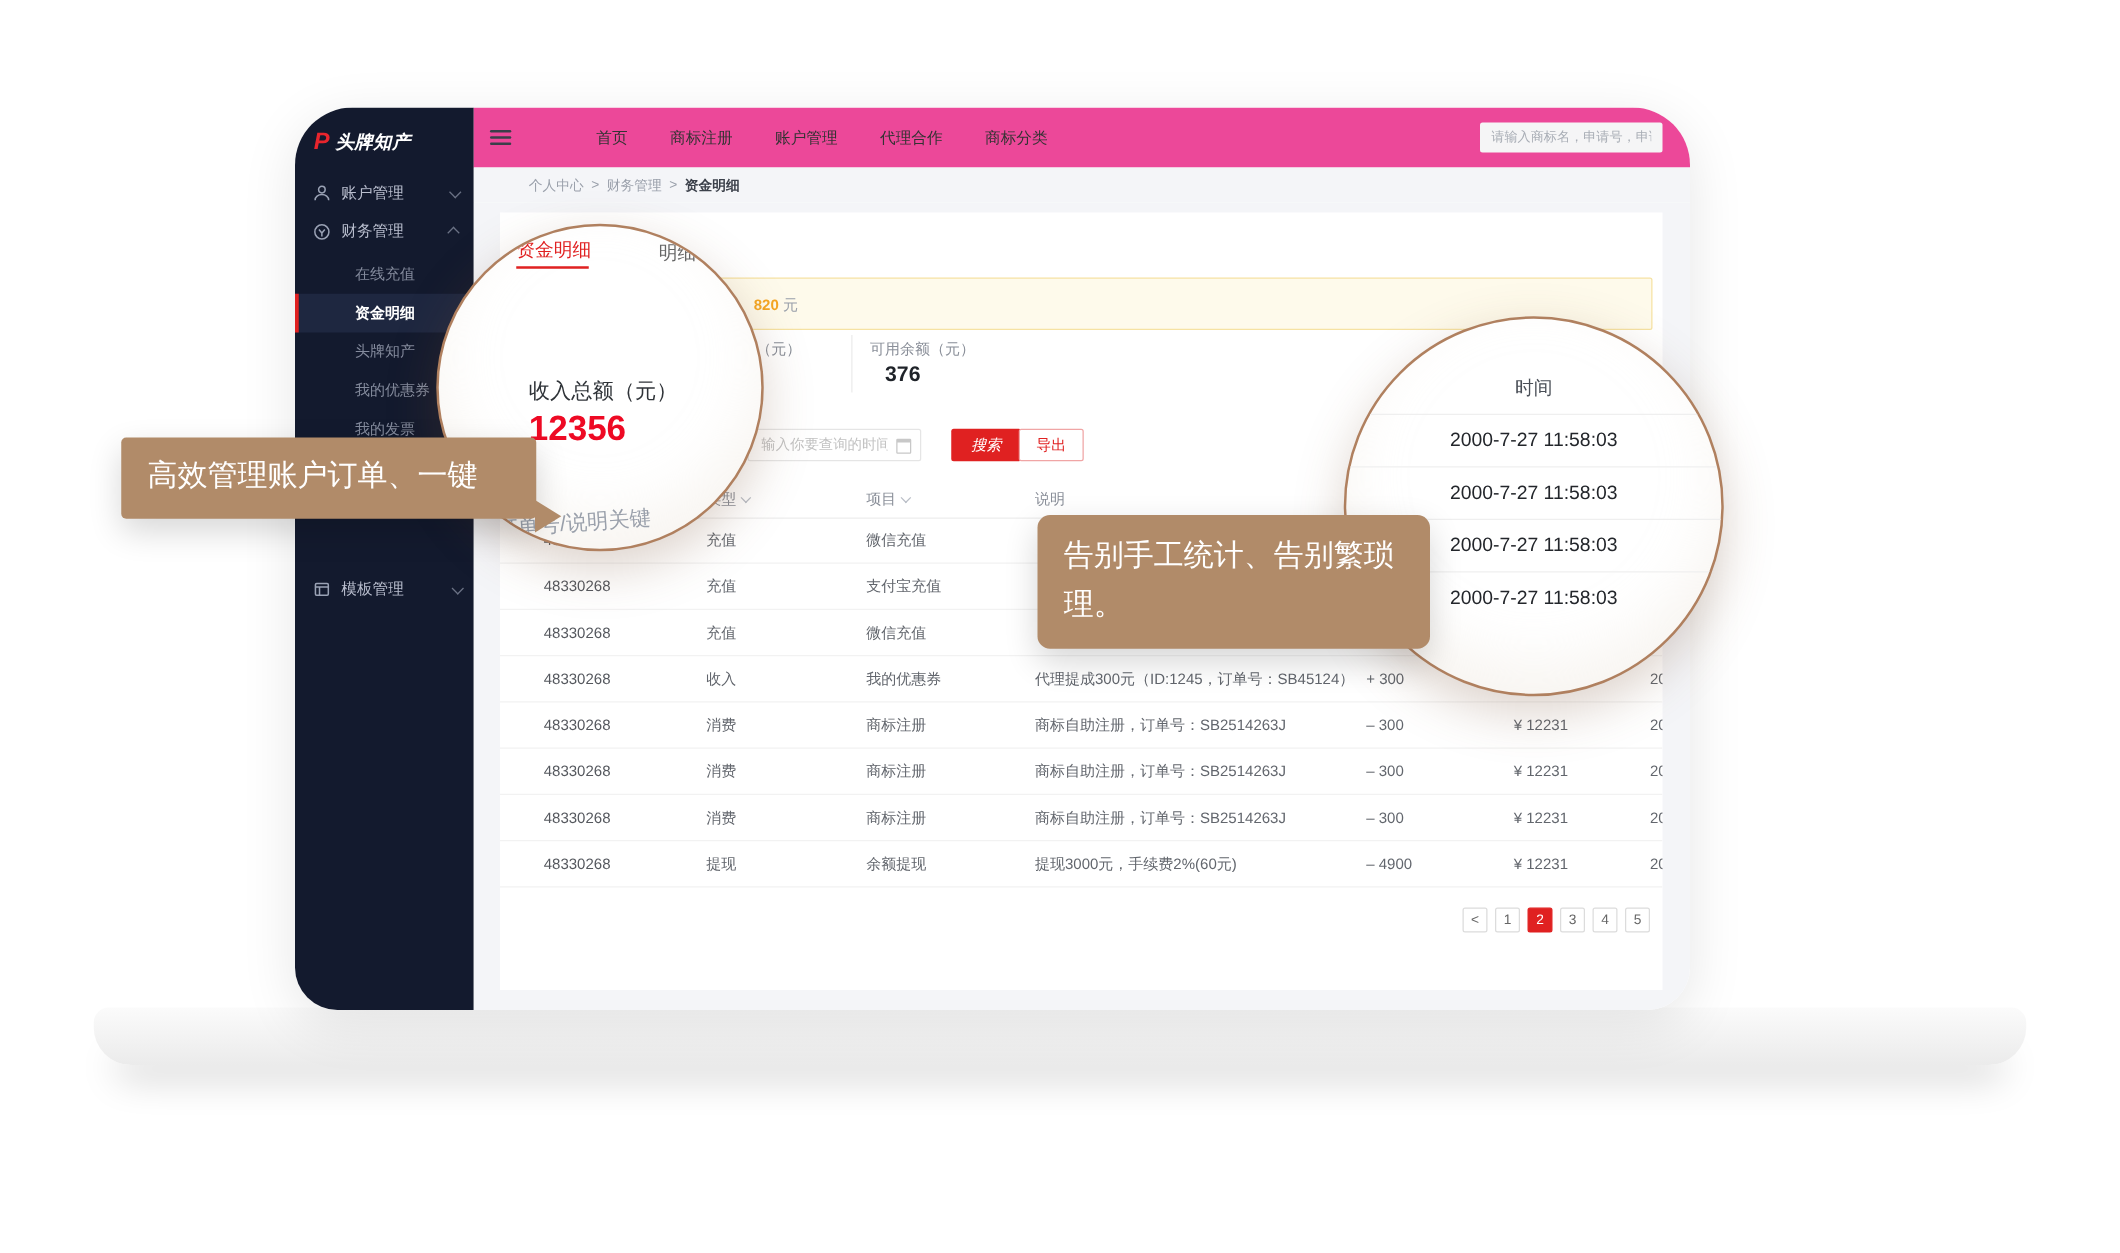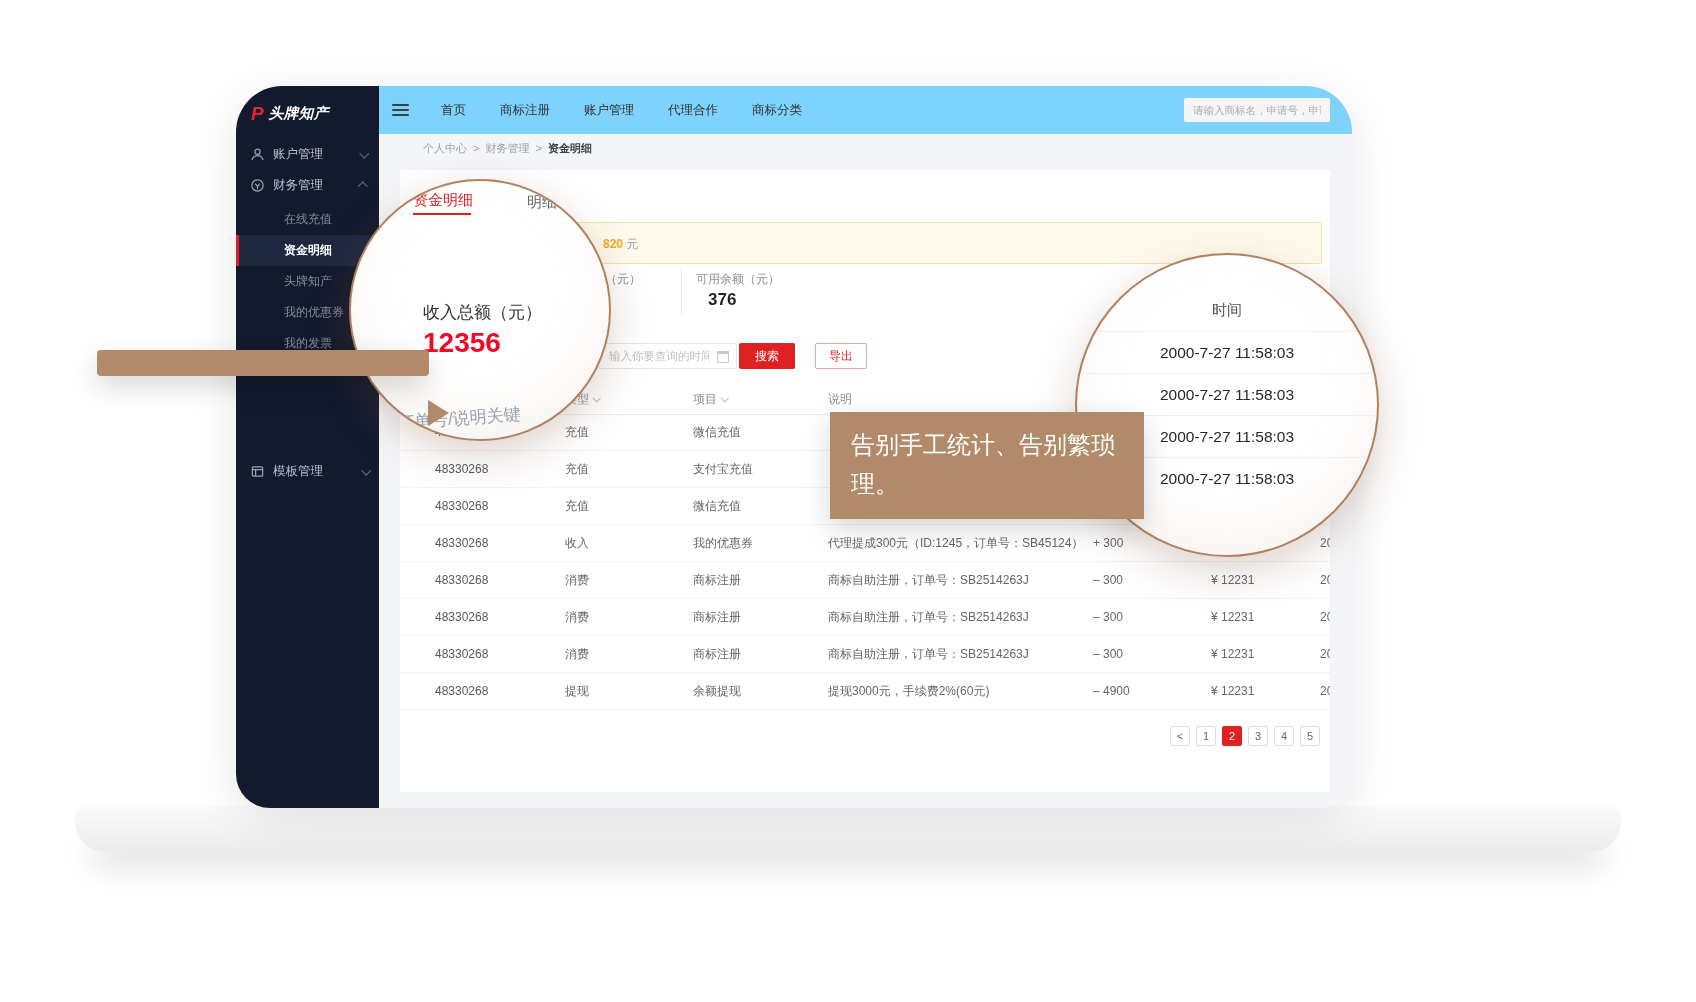--- a/index.html
+++ b/index.html
@@ -23,21 +23,21 @@
   .side-section.bottom{position:absolute;left:0;top:370px;width:119px;}
   .sicon{width:15px;height:15px;flex:none;}
   .chev{width:6px;height:6px;border-right:1.4px solid #6b7285;border-bottom:1.4px solid #6b7285;flex:none;}
   .chev.down{transform:rotate(45deg) translateY(-1px);}
   .chev.up{transform:rotate(-135deg) translateY(-1px);}
   .sub-list{position:absolute;left:0;top:118px;width:100%;}
   .subitem{height:31px;line-height:31px;padding-left:48px;font-size:12px;color:#848b9d;cursor:pointer;}
   .subitem.active{background:#1e2740;color:#fff;font-weight:bold;border-left:3px solid #e02020;padding-left:45px;}
 
   
-  .topbar{position:absolute;left:143px;top:0;right:0;height:48px;background:#7dd3fc;display:flex;align-items:center;}
+  .topbar{position:absolute;left:143px;top:0;right:0;height:48px;background:#ec4899;display:flex;align-items:center;gap:36px;}
   .hamburger{margin-left:13px;width:17px;display:flex;flex-direction:column;gap:3px;cursor:pointer;}
   .hamburger i{display:block;height:2px;background:#3a3f4a;border-radius:1px;}
   .main-nav{display:flex;margin-left:32px;gap:34px;}
   .nav-link{font-size:12.5px;color:#333;cursor:pointer;white-space:nowrap;}
   .top-search{margin-left:auto;margin-right:22px;width:128px;height:24px;background:#f5f5f6;border:none;outline:none;
     border-radius:2px;font-size:10.5px;color:#666;padding:0 9px;font-family:inherit;}
   .top-search::placeholder{color:#a8adb5;}
 
   
   .breadcrumb-bar{position:absolute;left:143px;top:48px;right:0;height:28px;background:#f4f5f8;
@@ -56,21 +56,21 @@
   .avail-label{position:absolute;left:296px;top:101px;font-size:12px;color:#8a8f99;}
   .avail-value{position:absolute;left:308px;top:120px;font-size:17px;font-weight:bold;color:#1f2329;}
 
   .date-wrap{position:absolute;left:198px;top:173px;width:139px;height:26px;}
   .date-input{width:100%;height:100%;box-sizing:border-box;border:1px solid #e5e5e5;border-radius:2px;outline:none;
     font-size:11.5px;padding:0 26px 0 10px;color:#666;font-family:inherit;}
   .date-input::placeholder{color:#c2c2c2;}
   .cal{position:absolute;right:8px;top:8px;width:10px;height:8px;border:1px solid #c8c8c8;border-top:3px solid #c8c8c8;border-radius:1px;}
   .btn{position:absolute;top:173px;height:26px;display:flex;align-items:center;justify-content:center;
     font-size:12px;border-radius:2px;cursor:pointer;box-sizing:border-box;}
-  .btn-search{left:339px;width:56px;background:#e02121;color:#fff;}
+  .btn-search{left:361px;width:56px;background:#e02121;color:#fff;font-style:italic;}
   .btn-export{left:415px;width:52px;background:#fff;border:1px solid #f0a5a5;color:#e02121;}
 
   .thead{position:absolute;left:0;top:214px;width:100%;height:30px;border-bottom:1px solid #ededed;}
   .th{position:absolute;top:0;height:30px;line-height:30px;font-size:12px;color:#8a8f99;display:flex;align-items:center;gap:4px;}
   .caret{width:5px;height:5px;border-right:1.2px solid #b9bec6;border-bottom:1.2px solid #b9bec6;transform:rotate(45deg) translateY(-1px);}
   .tbody{position:absolute;left:0;top:244px;width:100%;}
   .trow{position:relative;height:36px;border-bottom:1px solid #f2f2f2;}
   .td{position:absolute;top:0;height:36px;line-height:36px;font-size:12px;color:#62666d;white-space:nowrap;}
   .td-order{left:35px;color:#55585e;}
   .td-type{left:165px;}
@@ -105,21 +105,21 @@
   .mr-header{position:absolute;top:46px;width:100%;text-align:center;font-size:15px;color:#4a4f57;}
   .mr-list{position:absolute;top:76px;left:0;right:0;}
   .mtime{height:41px;line-height:41px;text-align:center;font-size:15.5px;color:#23262b;border-top:1px solid #efefef;font-weight:500;white-space:nowrap;}
   .mr-partial{position:absolute;top:245px;width:100%;text-align:center;font-size:15.5px;color:#23262b;border-top:1px solid #efefef;height:41px;line-height:41px;}
 
   
   .callout{position:absolute;background:#b18b69;color:#fff;z-index:6;box-shadow:0 10px 26px rgba(0,0,0,.16);}
   #callout-left{left:97px;top:350px;width:332px;border-radius:4px;padding:12px 0 14px;}
   #callout-left::after{content:"";position:absolute;right:-20px;top:50px;width:0;height:0;
     border-top:13px solid transparent;border-bottom:13px solid transparent;border-left:21px solid #b18b69;}
-  #callout-right{left:830px;top:412px;width:314px;border-radius:0;padding:14px 0 16px;}
+  #callout-right{left:830px;top:412px;width:314px;border-radius:10px;padding:14px 0 16px;}
   .cline{padding:0 21px;font-size:24px;line-height:38.5px;white-space:nowrap;}
 </style>
 </head>
 <body>
 
 <div class="base"></div>
 
 <div class="screen">
 
   <div class="sidebar">
@@ -326,20 +326,21 @@
   <div class="mr-list">
       <div class="mtime">2000-7-27  11:58:03</div>
       <div class="mtime">2000-7-27  11:58:03</div>
       <div class="mtime">2000-7-27  11:58:03</div>
       <div class="mtime">2000-7-27  11:58:03</div>
     </div>
 </div>
 
 <div class="callout" id="callout-left">
   <div>
+      <div class="cline">高效管理账户订单、一键</div>
     </div>
 </div>
 <div class="callout" id="callout-right">
   <div>
       <div class="cline">告别手工统计、告别繁琐</div>
       <div class="cline">理。</div>
     </div>
 </div>
 
 </body></html>

